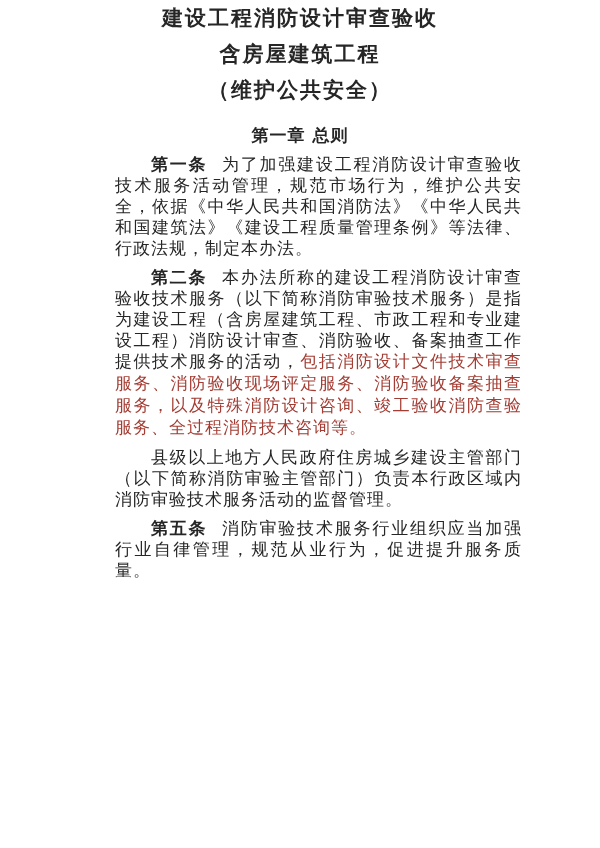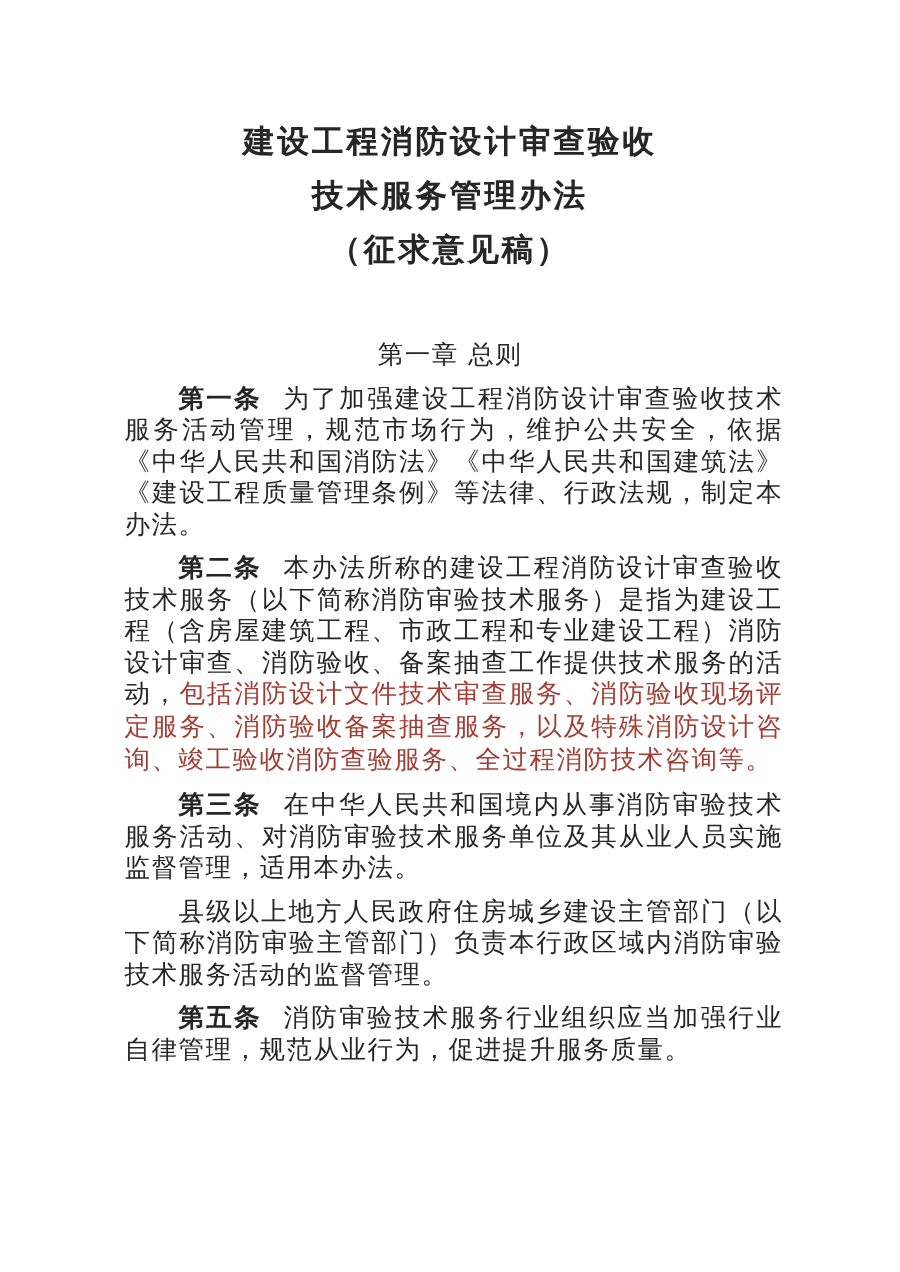--- a/index.html
+++ b/index.html
@@ -17,37 +17,37 @@
   }
   .page {
     position: relative;
     width: 600px;
     height: 848px;
     background: var(--bg);
     color: var(--ink);
     overflow: hidden;
   }
   .doc-title {
-    margin-top: 76px;
     text-align: center;
     font-weight: 700;
     font-size: 21px;
     line-height: 36px;
     letter-spacing: 2px;
   }
   .chapter-heading {
-    margin-top: 42px;
+    margin-top: 16px;
     text-align: center;
-    font-weight: 400;
+    font-weight: 700;
     font-size: 17px;
     line-height: 22px;
     letter-spacing: 1px;
   }
   .articles {
     margin-top: 8px;
+    padding-left: 32px;
   }
   .article {
     margin: 8px 78px 0 83px;
     font-size: 17px;
     line-height: 21px;
     letter-spacing: 1px;
     text-align: justify;
     text-justify: inter-character;
     text-indent: 36px;
   }
@@ -63,33 +63,32 @@
   }
   .article-highlight:empty { display: none; }
 </style>
 </head>
 <body>
 
 <div class="page">
 
   <div class="doc-title">
     <div>建设工程消防设计审查验收</div>
-    <div>技术服务管理办法</div>
-    <div>（征求意见稿）</div>
+    <div>含房屋建筑工程</div>
+    <div>（维护公共安全）</div>
   </div>
 
   <div class="chapter-heading">第一章 总则</div>
 
   <div class="articles">
 
     <p class="article"><span class="article-label">第一条</span><span class="article-text">为了加强建设工程消防设计审查验收技术服务活动管理，规范市场行为，维护公共安全，依据《中华人民共和国消防法》《中华人民共和国建筑法》《建设工程质量管理条例》等法律、行政法规，制定本办法。</span></p>
 
     <p class="article"><span class="article-label">第二条</span><span class="article-text">本办法所称的建设工程消防设计审查验收技术服务（以下简称消防审验技术服务）是指为建设工程（含房屋建筑工程、市政工程和专业建设工程）消防设计审查、消防验收、备案抽查工作提供技术服务的活动，</span><span class="article-highlight">包括消防设计文件技术审查服务、消防验收现场评定服务、消防验收备案抽查服务，以及特殊消防设计咨询、竣工验收消防查验服务、全过程消防技术咨询等。</span></p>
 
-    <p class="article"><span class="article-label">第三条</span><span class="article-text">在中华人民共和国境内从事消防审验技术服务活动、对消防审验技术服务单位及其从业人员实施监督管理，适用本办法。</span></p>
 
 
     <p class="article"><span class="article-label"></span><span class="article-text">县级以上地方人民政府住房城乡建设主管部门（以下简称消防审验主管部门）负责本行政区域内消防审验技术服务活动的监督管理。</span></p>
 
     <p class="article"><span class="article-label">第五条</span><span class="article-text">消防审验技术服务行业组织应当加强行业自律管理，规范从业行为，促进提升服务质量。</span></p>
 
   </div>
 
 </div>
 

